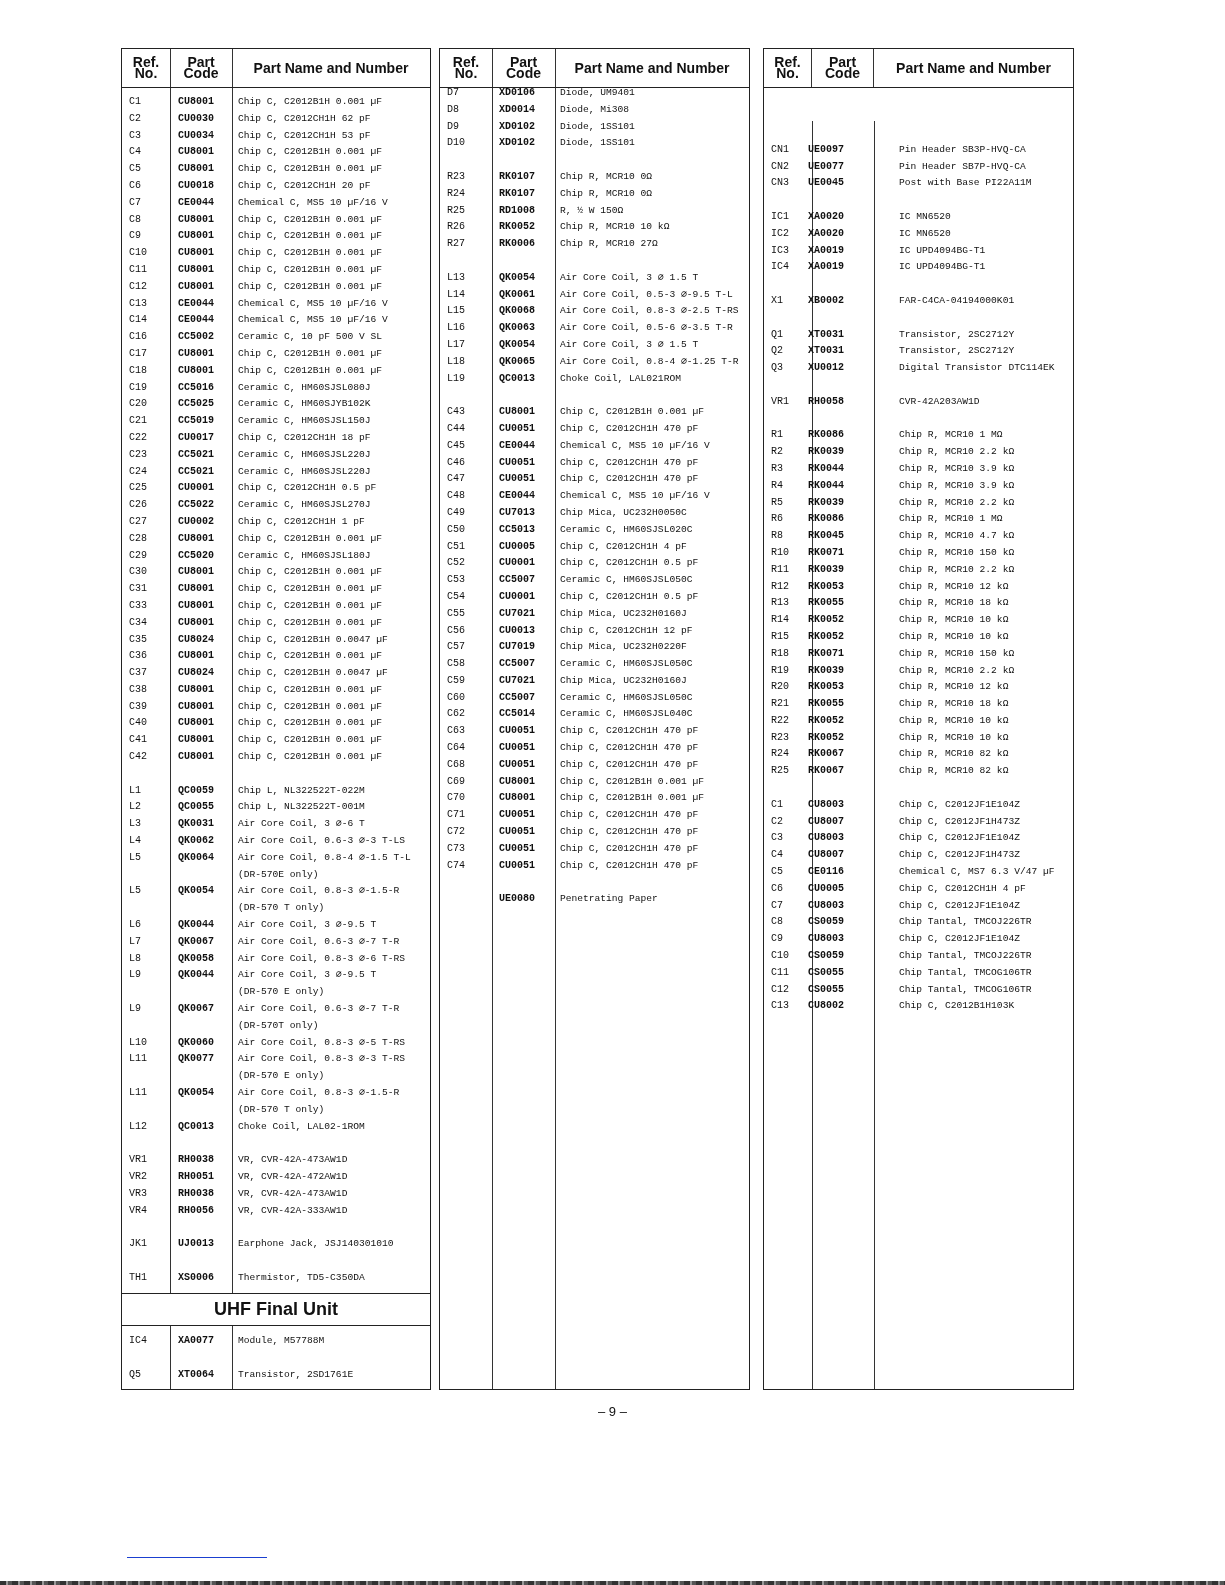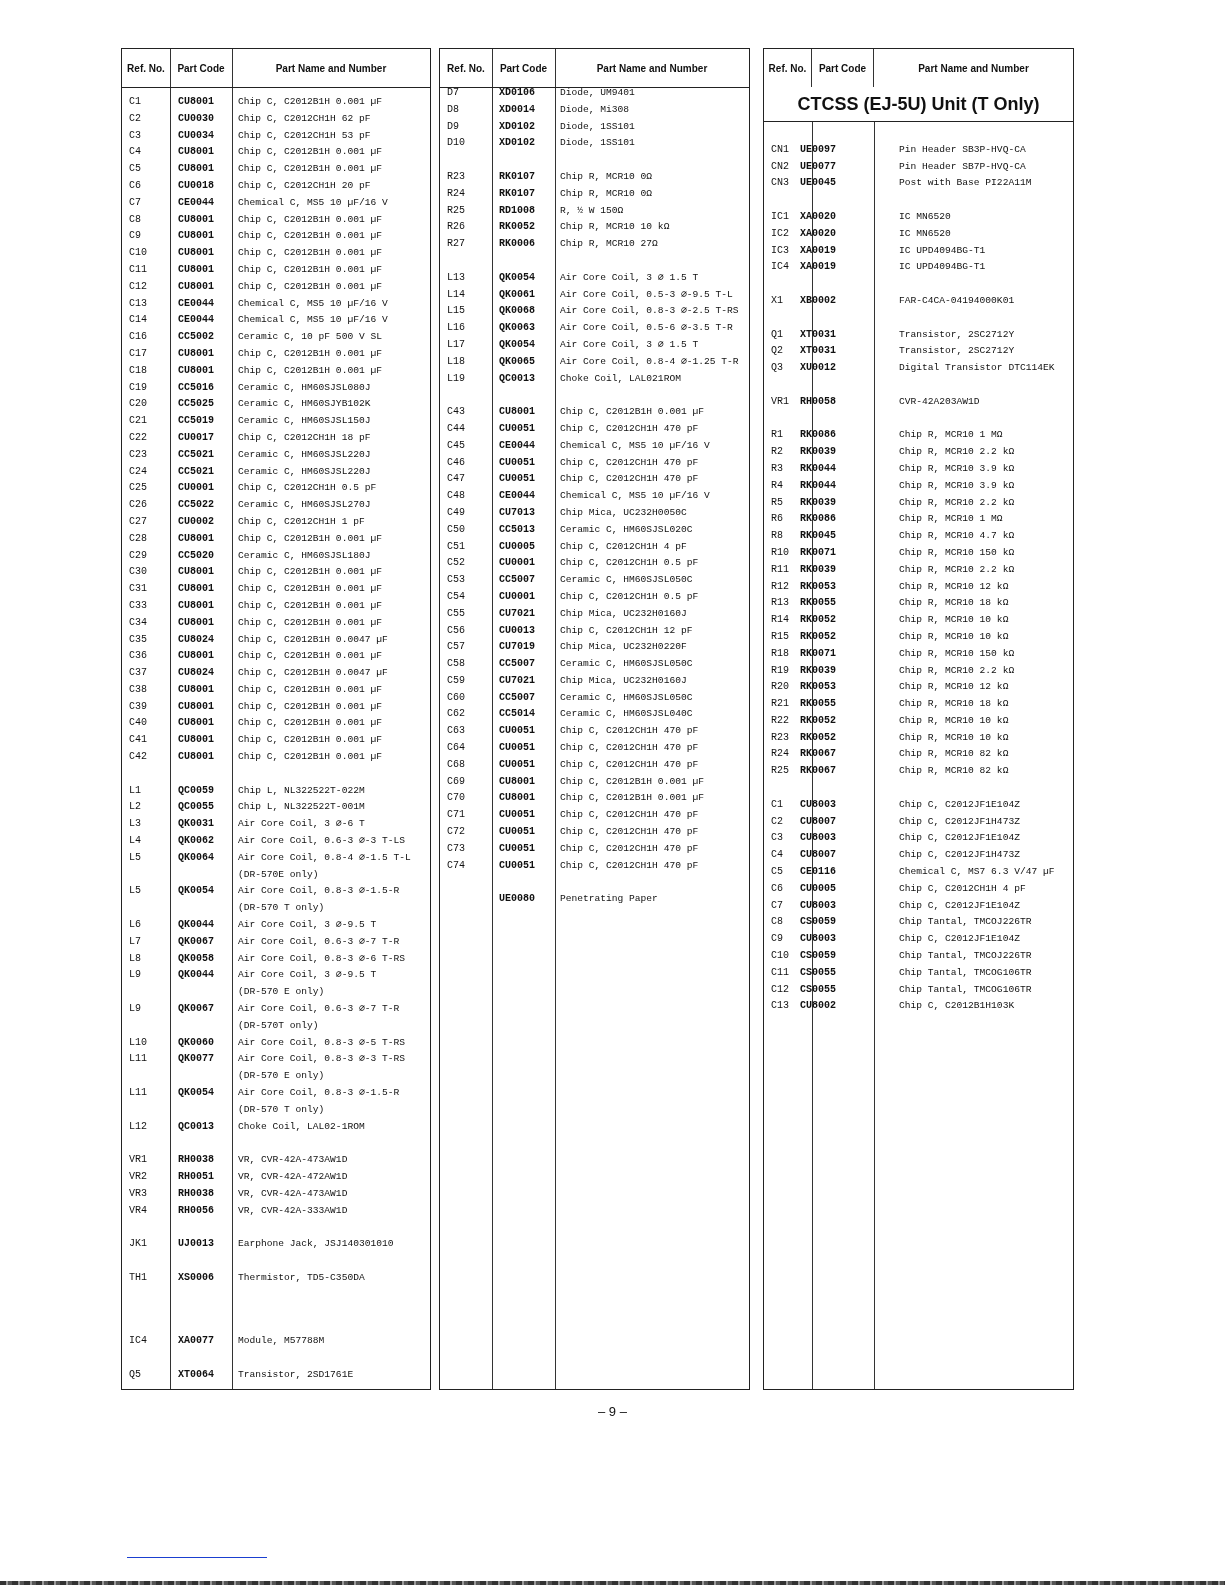--- a/index.html
+++ b/index.html
@@ -5,30 +5,30 @@
   html, body { margin:0; padding:0; background:#fff; }
   body { width:1225px; height:1585px; position:relative; overflow:hidden;
          font-family:"Liberation Sans", sans-serif; color:#111; }
   .tbl { position:absolute; top:48px; border:1.5px solid #222; box-sizing:border-box; }
   #t1 { left:121px; width:310px; height:1342px; }
   #t2 { left:439px; width:311px; height:1342px; }
   #t3 { left:763px; width:311px; height:1342px; }
   .vline { position:absolute; top:0; bottom:0; border-left:1.2px solid #333; }
   .hdr { position:absolute; left:0; right:0; top:0; height:38px; border-bottom:1.5px solid #222; }
   .hdr span { position:absolute; top:0; height:38px; display:flex; align-items:center; justify-content:center;
-              font-size:10px; font-weight:bold; text-align:center; line-height:11px; }
+              font-size:14px; font-weight:bold; text-align:center; line-height:11px; }
   .rows { position:absolute; left:0; right:0;font-family:Liberation Mono, monospace; }
   .row { position:relative; height:16.8px; font-size:10px; line-height:16.8px; white-space:nowrap; }
   .row span { position:absolute; top:0; }
   .ref { left:7px; }
   .code { font-weight:bold; font-size:10px; }
   .name { font-size:9.6px; }
   #t1 .code { left:56px; } #t1 .name { left:116px; }
   #t2 .code { left:59px; } #t2 .name { left:120px; }
-  #t3 .code { left:36px;text-align:right; } #t3 .name { left:115px;margin-left:20px; }
+  #t3 .code { left:44px;text-align:right; } #t3 .name { left:115px;margin-left:20px; }
   .section { position:absolute; left:0; right:0; background:#fff; border-top:1.5px solid #222; border-bottom:1.5px solid #222;
              text-align:center; font-weight:bold; font-size:18px; z-index:2; }
   #uhf { top:1244px; height:31px; line-height:31px; }
   #ctcss { top:38px; height:34px; line-height:34px; border-top:none; }
   #pagenum { position:absolute; left:0; right:0; top:1404px; text-align:center; font-size:13px; }
   #footer-link { position:absolute; left:127px; top:1557px; width:140px; border-top:1px solid #1a3fd0; }
   #bottom-bar { position:absolute; left:0; right:0; top:1581px; height:4px;
                 background:repeating-linear-gradient(90deg,#333 0 6px,#999 6px 8px,#555 8px 12px); }
 </style>
 </head>
@@ -392,20 +392,21 @@
         <span class="ref"></span>
         <span class="code"></span>
         <span class="name"></span>
       </div>
       <div class="row">
         <span class="ref">TH1</span>
         <span class="code">XS0006</span>
         <span class="name">Thermistor, TD5-C350DA</span>
       </div>
     </div>
+  <div class="section" id="uhf">UHF Final Unit</div>
   <div class="rows" id="t1sec" style="top:1284px">
       <div class="row">
         <span class="ref">IC4</span>
         <span class="code">XA0077</span>
         <span class="name">Module, M57788M</span>
       </div>
       <div class="row">
         <span class="ref"></span>
         <span class="code"></span>
         <span class="name"></span>
@@ -676,21 +677,20 @@
 </div>
 
 <div class="tbl" id="t3">
   <div class="vline" style="left:48px;top:72px"></div>
   <div class="vline" style="left:110px;top:72px"></div>
   <div class="hdr">
     <span style="left:0;width:48px;border-right:1.2px solid #333;box-sizing:border-box">Ref. No.</span>
     <span style="left:48px;width:62px;border-right:1.2px solid #333;box-sizing:border-box">Part Code</span>
     <span style="left:110px;right:0">Part Name and Number</span>
   </div>
-  <div class="section" id="ctcss">CTCSS (EJ-5U) Unit (T Only)</div>
   <div class="rows" id="t3rows" style="top:76px">
       <div class="row">
         <span class="ref"></span>
         <span class="code"></span>
         <span class="name"></span>
       </div>
       <div class="row">
         <span class="ref">CN1</span>
         <span class="code">UE0097</span>
         <span class="name">Pin Header SB3P-HVQ-CA</span>

